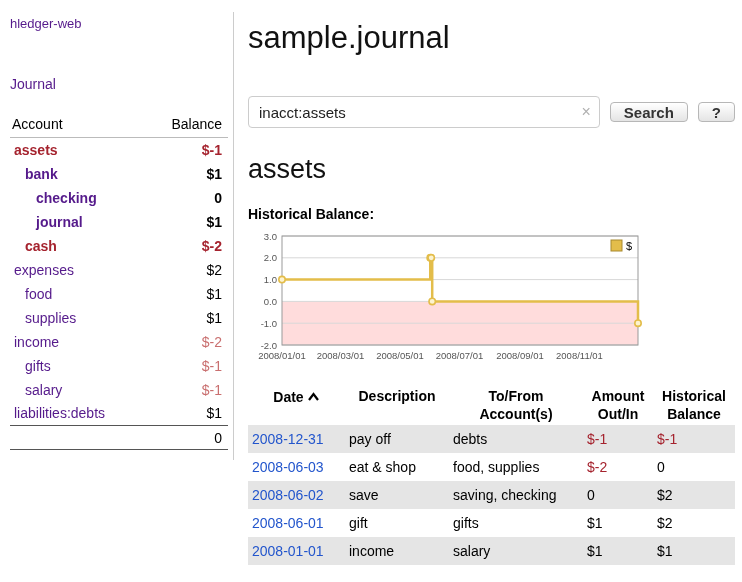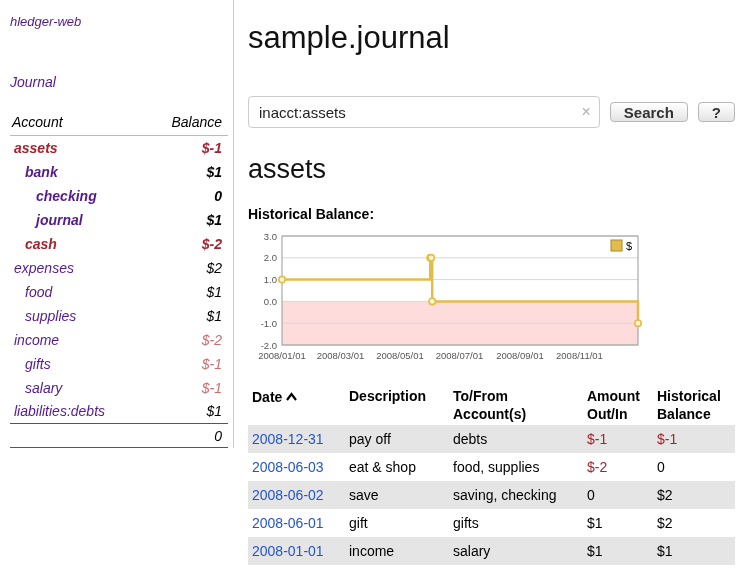--- a/index.html
+++ b/index.html
@@ -7,24 +7,23 @@
   body {
     width:742px; height:582px;
     font-family:"Liberation Sans", sans-serif;
     background:#ffffff; color:#000;
     position:relative; overflow:hidden;
   }
   a { text-decoration:none; cursor:pointer; }
 
   
   #sidebar {
-    position:absolute; left:0; top:0; width:234px; height:448px;
-    padding:12px 0 0 10px;
+    position:absolute; left:0; top:12px; width:234px; height:448px;
+    padding:2px 0 0 10px;
     border-right:1px solid #cccccc;
-    font-style:italic;
   }
   .app-title { font-size:13px; color:#551a8b; display:inline-block; }
   .journal-link { display:inline-block; margin-top:44px; font-size:14px; color:#551a8b; }
   #accounts { margin-top:20px; width:218px; border-collapse:collapse; font-size:14px; }
   #accounts th {
     font-weight:400; text-align:left; padding:3px 2px 5px 2px;
     border-bottom:1px solid #bbbbbb;
   }
   #accounts th.bal-col { text-align:right; padding-right:6px; }
   #accounts td { padding:3px 2px; height:24px; }
@@ -65,21 +64,21 @@
   }
   #assets-title { font-size:27px; font-weight:400; margin:26px 0 0 0; color:#111; }
   #chart-label { font-size:14px; font-weight:bold; margin-top:21px; }
   #balance-chart { margin-top:5px; display:block; }
   .tick { font-size:9.5px; fill:#555; font-family:"Liberation Sans", sans-serif; }
   .legend-text { font-size:11px; fill:#000; font-family:"Liberation Sans", sans-serif; }
 
   
   #register { margin-top:12px; border-collapse:collapse; width:487px; font-size:14px; table-layout:fixed; }
   #register th {
-    font-weight:bold; text-align:left; vertical-align:top;
+    font-weight:bold; text-align:center; vertical-align:top;
     padding:2px 4px; line-height:18px;
   }
   #register th.num, #register td.num { }
   #register td { padding:5px 4px; vertical-align:top; line-height:18px; }
   tr.green { background:#e5e5e5; }
   .date-link { color:#2255cc; white-space:nowrap; }
   .neg-amt { color:#a5232e; }
   .sort-icon { display:inline-block; vertical-align:1px; margin-left:3px; }
 </style>
 </head>

